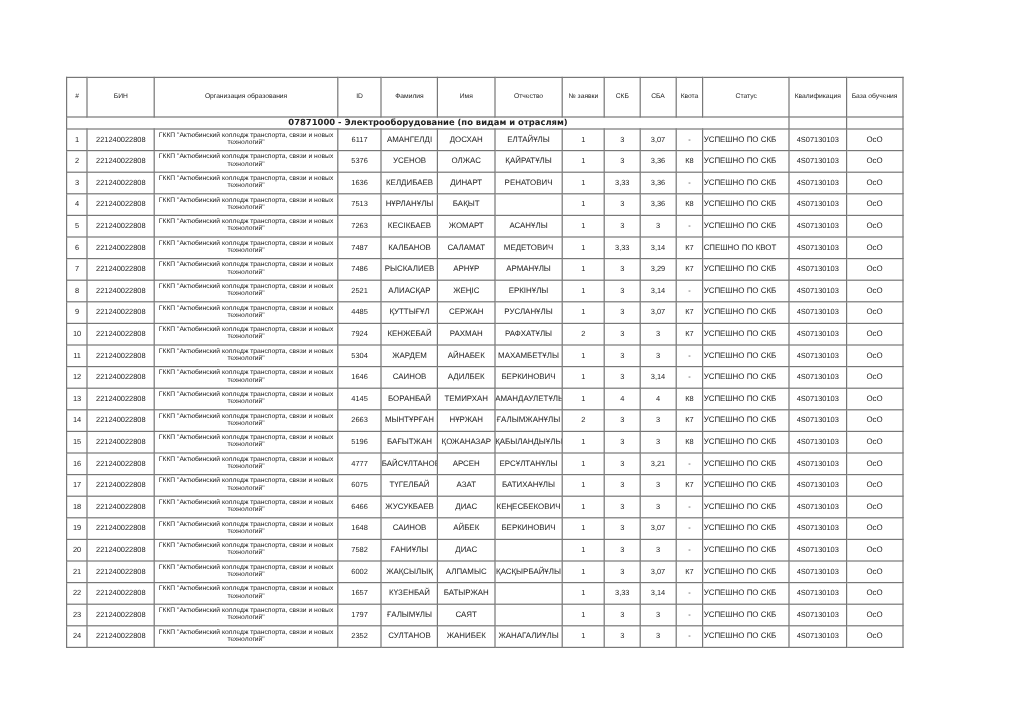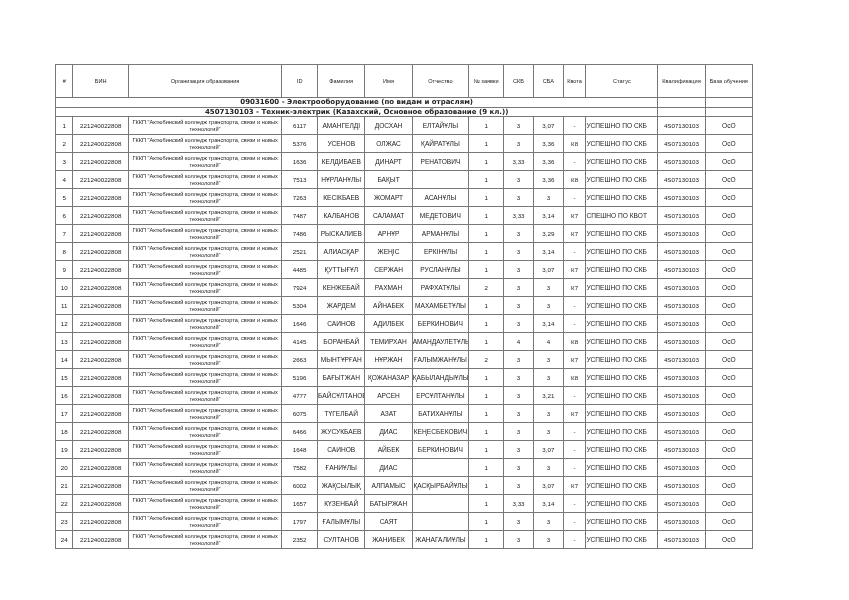--- a/index.html
+++ b/index.html
@@ -46,26 +46,21 @@
       <th>СКБ</th>
       <th>СБА</th>
       <th>Квота</th>
       <th>Статус</th>
       <th>Квалификация</th>
       <th>База обучения</th>
     </tr>
   </thead>
   <tbody id="tbody">
     <tr class="section">
-      <td colspan="12">09031600 - Электрооборудование (по видам и отраслям)</td>
-      <td></td>
-      <td></td>
-    </tr>
-    <tr class="section">
-      <td colspan="12">4507130103 - Техник-электрик (Казахский, Основное образование (9 кл.))</td>
+      <td colspan="12">07871000 - Электрооборудование (по видам и отраслям)</td>
       <td></td>
       <td></td>
     </tr>
   <tr>
         <td class="num">1</td>
         <td class="num">221240022808</td>
         <td class="org">ГККП "Актюбинский колледж транспорта, связи и новых технологий"</td>
         <td class="num">6117</td>
         <td>АМАНГЕЛДІ</td>
         <td>ДОСХАН</td>

